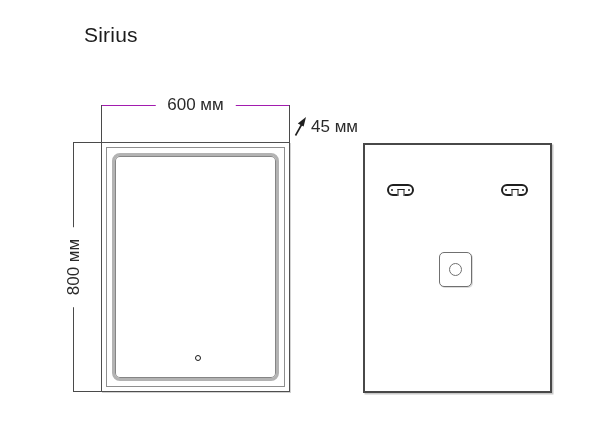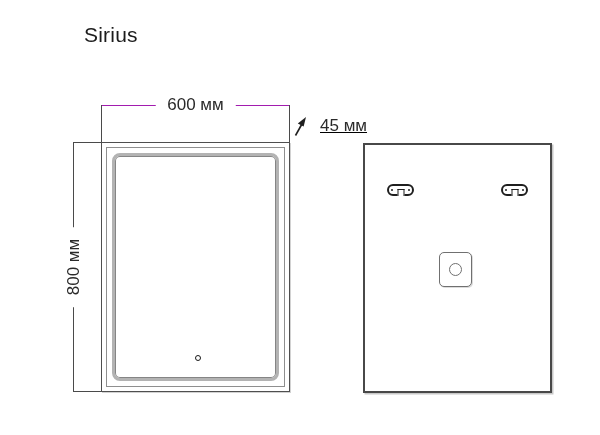--- a/index.html
+++ b/index.html
@@ -68,23 +68,22 @@
   }
   .ext.v { border-left: 1px solid #4a4a4a; width: 0; }
   .ext.h { border-top: 1px solid #4a4a4a; height: 0; }
 
   
   .depth {
     position: absolute;
     left: 293px;
     top: 116px;
     display: flex;
-    align-items: flex-start;
-    gap: 12px;
-    text-decoration: underline;
+    align-items: flex-end;
+    gap: 3px;
   }
   .depth svg { display: block; }
   .depth .dim-label {
     font-size: 17px;
     color: #2a2a2a;
     white-space: nowrap;
   }
 
   
   .front-view {

